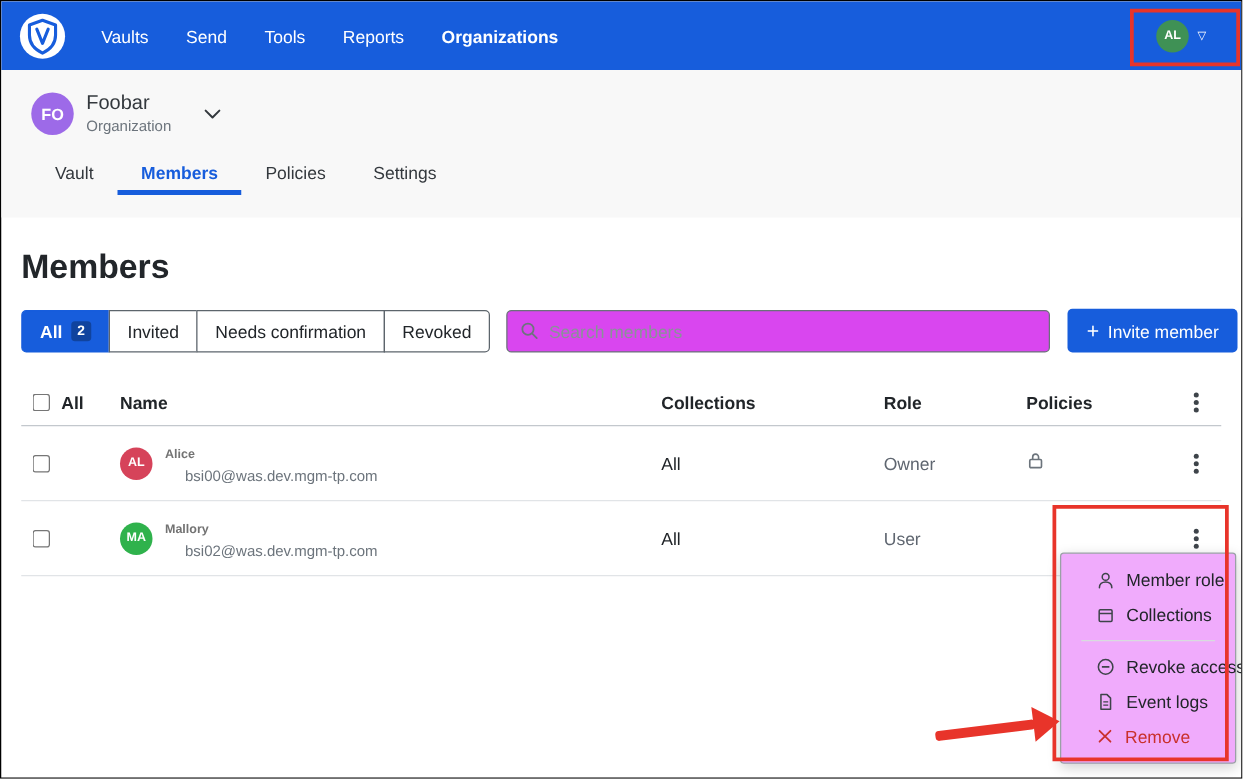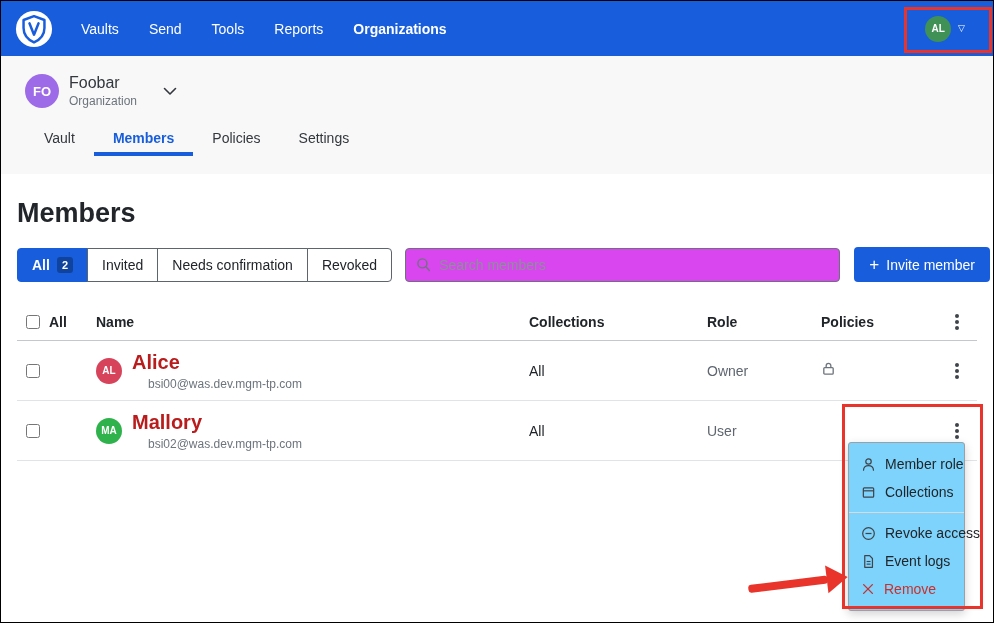--- a/index.html
+++ b/index.html
@@ -55,35 +55,35 @@
   .table { margin-top:22px; }
   .t-row { display:grid; grid-template-columns:79px 433px 178px 114px 110px 1fr; align-items:center; }
   .t-head { height:37px; border-bottom:1px solid #c3c8cd; font-weight:700; font-size:14px; color:#212529; }
   .t-body-row { height:60px; border-bottom:1px solid #e1e4e7; }
   .cell-check { display:flex; align-items:center; gap:9px; padding-left:9px; }
   .cell-check input { width:14px; height:14px; cursor:pointer; }
   .cell-name { display:flex; align-items:center; }
   .cell-name .avatar { margin-right:10px; flex:0 0 auto; }
   .avatar-alice { background:#d6435a; }
   .avatar-mallory { background:#2fb24c; }
-  .member-link { color:#b91c1c; font-size:20px; font-weight:600; text-decoration:none; cursor:pointer; }
+  .member-link { color:#737373; font-size:10px; font-weight:600; text-decoration:none; cursor:pointer; }
   .member-email { font-size:12px; color:#6c747c; margin-top:3px;margin-left:16px; }
   .cell-plain { font-size:14px; color:#212529; }
   .cell-role { font-size:14px; color:#5f6670; }
   .cell-kebab { display:flex; justify-content:flex-end; padding-right:6px; }
   .kebab { width:28px; height:28px; display:flex; align-items:center; justify-content:center; background:none; border:none; cursor:pointer; }
   .kebab i { width:4px; height:4px; border-radius:50%; background:#3e444a; box-shadow:0 -6px 0 #3e444a, 0 6px 0 #3e444a; display:block; }
 
   
   .footer { position:absolute; left:0; right:0; top:537px; height:20px; font-size:14px; color:#3e444a; }
   .footer .left { position:absolute; left:14px; }
   .footer .center { position:absolute; left:50%; transform:translateX(-50%); white-space:nowrap; }
 
   
-  .ctx-menu { position:absolute; left:847px; top:441px; width:117px; background:#7dd3fc; border:1px solid #9aa0a6; border-radius:3px; box-shadow:0 3px 10px rgba(0,0,0,0.18); padding:7px 0; z-index:10; }
+  .ctx-menu { position:absolute; left:847px; top:441px; width:141px; background:#f0abfc; border:1px solid #9aa0a6; border-radius:3px; box-shadow:0 3px 10px rgba(0,0,0,0.18); padding:7px 16px; z-index:10; }
   .ctx-item { height:28px; display:flex; align-items:center; gap:9px; padding:0 12px; font-size:14px; color:#212529; cursor:pointer; white-space:nowrap; }
   .ctx-item svg { flex:0 0 auto; }
   .ctx-item.danger { color:#c9302c; }
   .ctx-divider { border-top:1px solid #d8dbde; margin:6px 0; }
 
   
   .annot-rect { position:absolute; border:3px solid #e8342a; z-index:20; pointer-events:none; }
   .annot-rect.r1 { left:903px; top:6px; width:88px; height:46px; }
   .annot-rect.r2 { left:841px; top:403px; width:141px; height:205px; }
   .annot-arrow { position:absolute; left:747px; top:567px; width:100px; height:30px; transform:rotate(-7deg); z-index:21; pointer-events:none; }

